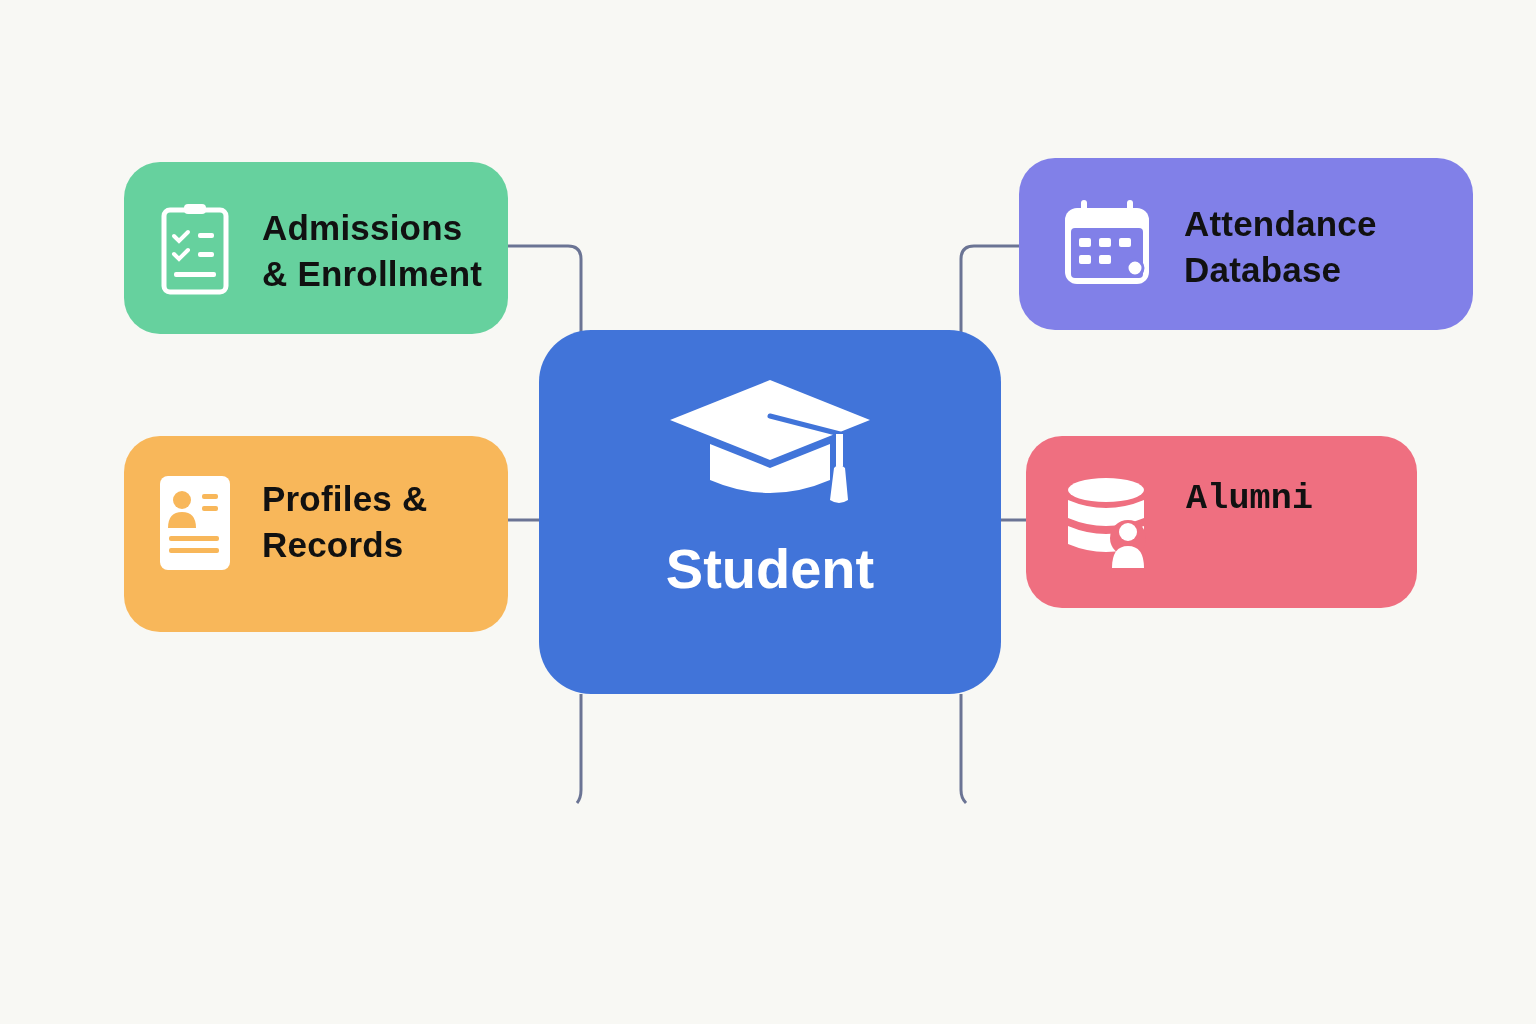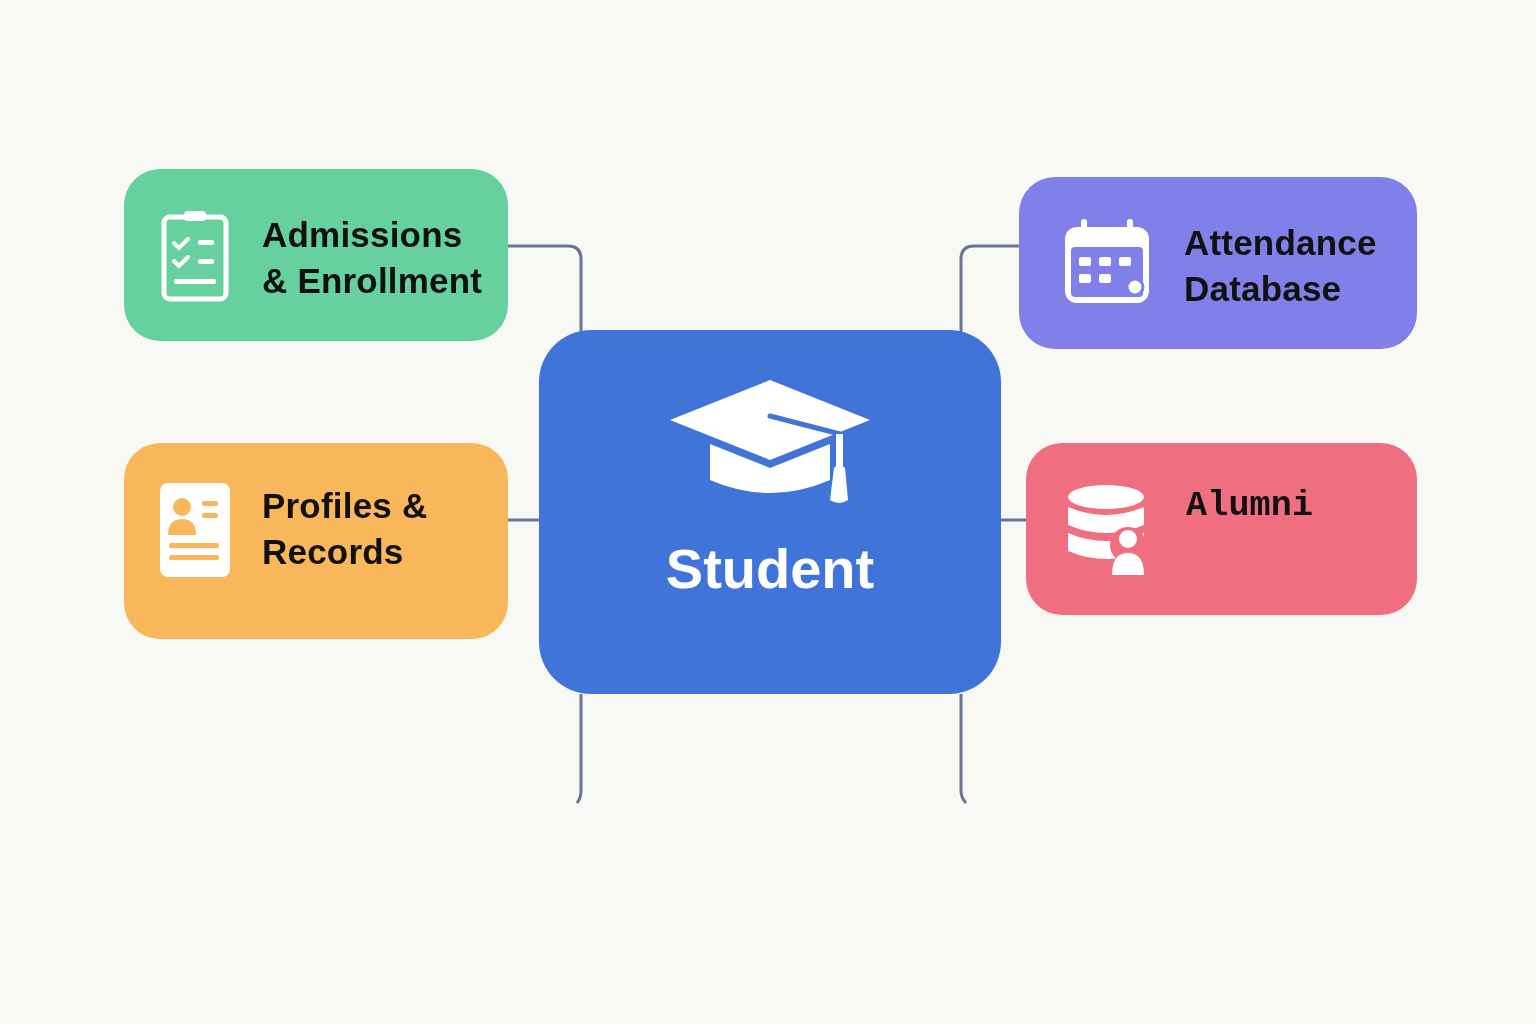--- a/index.html
+++ b/index.html
@@ -1,18 +1,18 @@
 <!DOCTYPE html>
 <html><head>
   <meta charset="utf-8">
   <style>
     html, body { margin:0; padding:0; }
     body { width:1536px; height:1024px; background:#f8f8f4; position:relative; overflow:hidden; font-family:"Liberation Sans", sans-serif; }
     .lines { position:absolute; left:0; top:0; }
-    .node { position:absolute; border-radius:36px; box-sizing:border-box; display:flex; align-items:center;margin-top:7px; }
+    .node { position:absolute; border-radius:36px; box-sizing:border-box; display:flex; align-items:center; }
     .node .icon { position:absolute; }
     .node .label { position:absolute; font-weight:bold; color:#111; font-size:35px; line-height:46px; letter-spacing:0.2px; }
     .center { position:absolute; left:539px; top:330px; width:462px; height:364px; background:#4174d9; border-radius:52px; }
     .center-title { position:absolute; left:539px; width:462px; text-align:center; color:#fff; font-weight:bold; font-size:56px; line-height:64px; top:522px;margin-top:15px; }
   </style>
 </head>
 <body>
 
 <svg class="lines" width="1536" height="1024">
   <g fill="none" stroke="#6b7494" stroke-width="3">
@@ -34,21 +34,21 @@
     <path d="M14 54 l5 5 l9 -9" stroke="#fff" stroke-width="4" fill="none" stroke-linecap="round"></path>
     <rect x="38" y="52" width="16" height="5" rx="2" fill="#fff"></rect>
     <rect x="14" y="72" width="42" height="5" rx="2" fill="#fff"></rect>
   </svg>
   <div class="label" style="left:138px; top:43px;">
     <div>Admissions</div>
     <div>&amp; Enrollment</div>
   </div>
 </div>
 
-<div class="node" style="left:1019px; top:170px; width:398px; height:172px; background:#8180e8;">
+<div class="node" style="left:1019px; top:158px; width:454px; height:172px; background:#8180e8;">
   <svg class="icon" style="left:42px; top:40px;" width="92" height="90" viewBox="0 0 92 90">
     <rect x="4" y="10" width="84" height="76" rx="12" fill="#fff"></rect>
     <rect x="10" y="30" width="72" height="50" rx="4" fill="#8180e8"></rect>
     <rect x="20" y="2" width="6" height="18" rx="3" fill="#fff"></rect>
     <rect x="66" y="2" width="6" height="18" rx="3" fill="#fff"></rect>
     <rect x="18" y="40" width="12" height="9" rx="2" fill="#fff"></rect>
     <rect x="38" y="40" width="12" height="9" rx="2" fill="#fff"></rect>
     <rect x="58" y="40" width="12" height="9" rx="2" fill="#fff"></rect>
     <rect x="18" y="57" width="12" height="9" rx="2" fill="#fff"></rect>
     <rect x="38" y="57" width="12" height="9" rx="2" fill="#fff"></rect>

